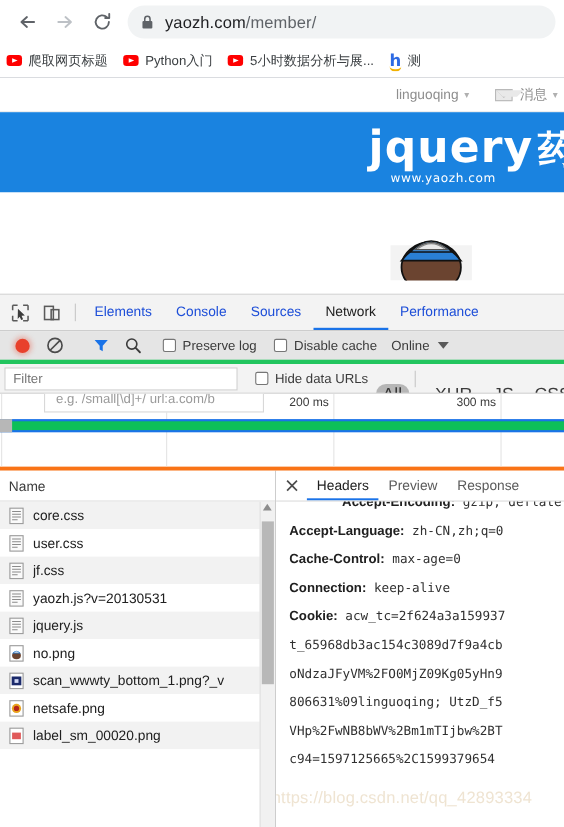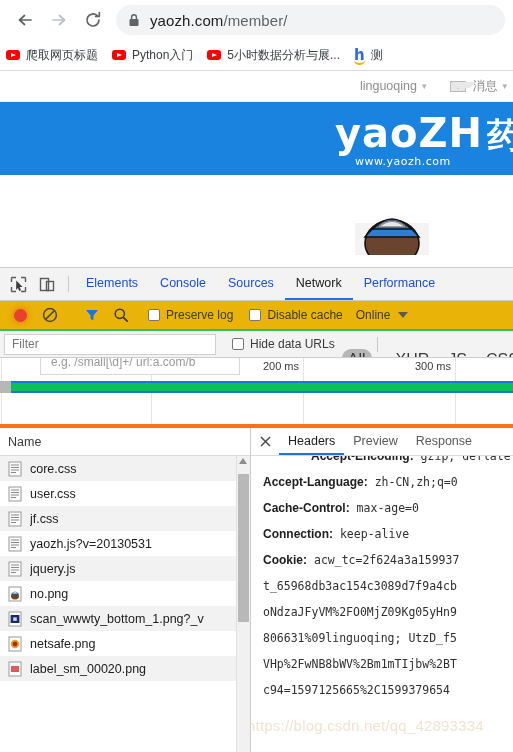--- a/index.html
+++ b/index.html
@@ -125,22 +125,22 @@
   }
   .dt-sep { width: 1px; background: #c7c7c7; margin: 8px 6px; flex:0 0 auto; }
   .dt-tab {
     display: flex; align-items: center; padding: 0 11px; font-size: 12.5px;
     color: #1d4ed8; white-space: nowrap; flex: 0 0 auto; box-sizing: border-box;
     border-bottom: 2px solid transparent;
   }
   .dt-tab.active { color: #202020; border-bottom: 2px solid #1a73e8; }
 
   .dt-toolbar {
-    height: 30px; display: flex; align-items: center; background: #eab308;
-    border-bottom: 2px solid #22c55e; padding-left: 6px; box-sizing: border-box;
+    height: 30px; display: flex; align-items: center; background: #e5e5e5;
+    border-bottom: 4px solid #22c55e; padding-left: 6px; box-sizing: border-box;
     overflow: hidden; flex: 0 0 auto;
   }
   .record-dot {
     width: 13px; height: 13px; border-radius: 50%; background: #e8412c;
     box-shadow: 0 0 5px 2px rgba(232,65,44,0.35); flex:0 0 auto;
   }
   .tb-item { display: flex; align-items: center; flex: 0 0 auto; }
   .tb-gap { width: 16px; flex:0 0 auto; }
   .cb {
     width: 12px; height: 12px; border: 1px solid #767676; border-radius: 2px;
@@ -320,21 +320,21 @@
       </div>
       <div class="site-topbar-item">
         <span class="mail-glyph"></span>
         <span class="label">消息</span>
         <span class="caret-down">▾</span>
       </div>
     </div>
 
     <div class="site-banner">
       <div class="logo-wrap">
-        <span class="logo-main">yaoZH</span><span class="logo-cn">药智</span>
+        <span class="logo-main">jquery</span><span class="logo-cn">药智</span>
         <span class="logo-sub">www.yaozh.com</span>
       </div>
     </div>
 
     <div class="avatar-zone">
       <svg class="avatar" viewBox="0 0 90 70">
         <rect x="8" y="38" width="74" height="32" fill="#f3f3f3"></rect>
         <ellipse cx="45" cy="58" rx="27" ry="23" fill="#6b4430" stroke="#111" stroke-width="1.6"></ellipse>
         <path d="M18 52 Q45 18 72 52 Z" fill="#2a7fd4" stroke="#111" stroke-width="1.6"></path>
         <path d="M26 44 Q45 24 64 44 Z" fill="#3a8fe0" stroke="#111" stroke-width="1.4"></path>

